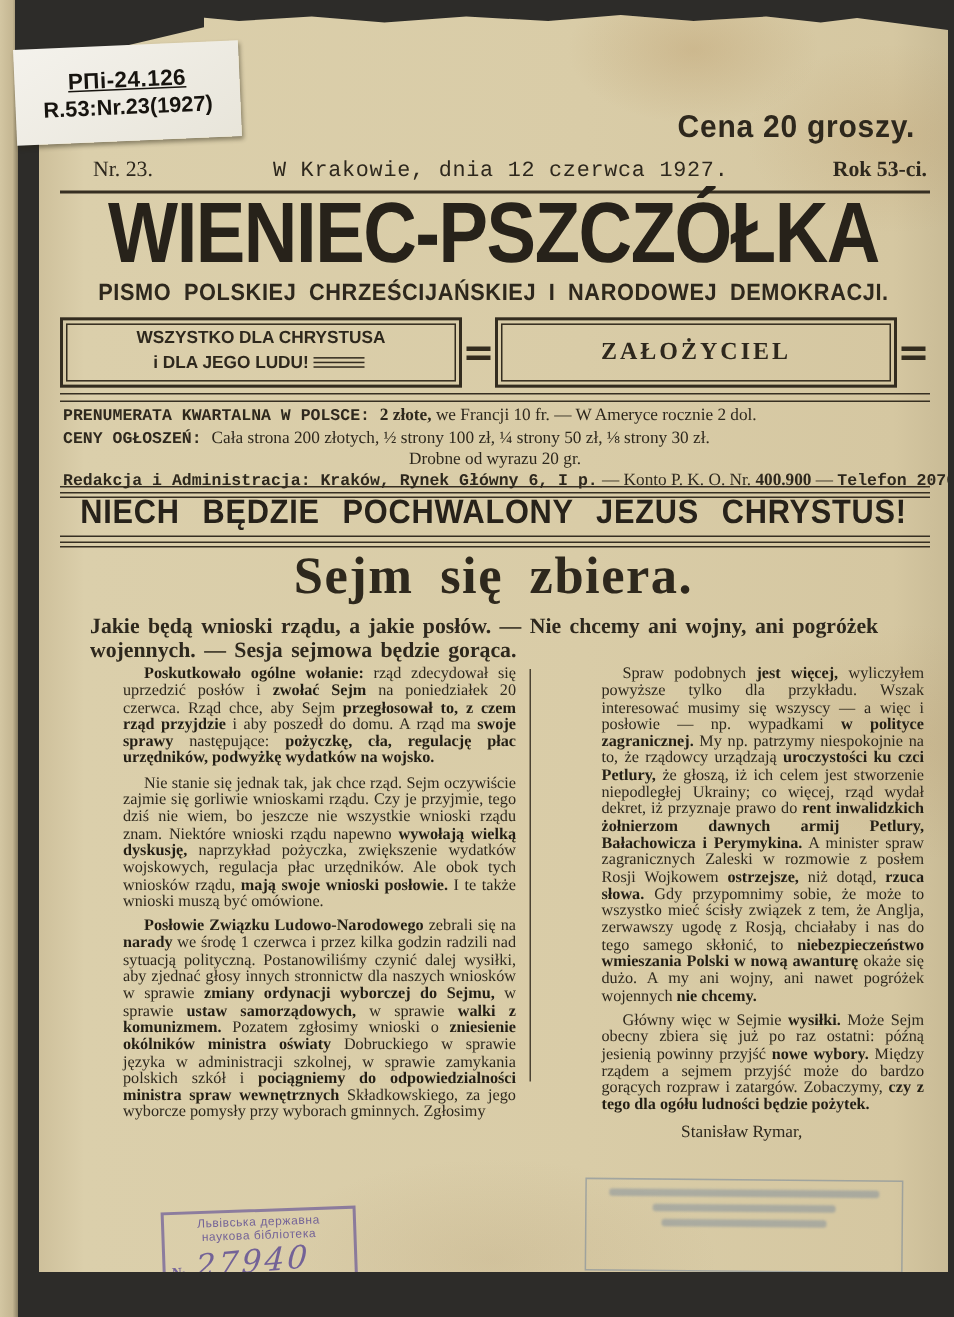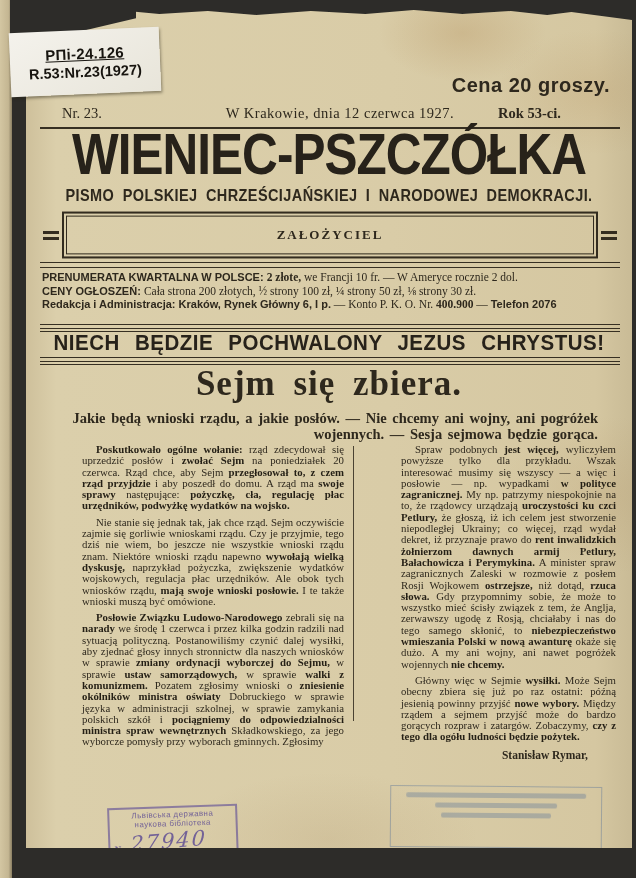--- a/index.html
+++ b/index.html
@@ -35,80 +35,80 @@
     display:flex;flex-direction:column;justify-content:center;align-items:center;
     font-family:"Liberation Sans",sans-serif;font-weight:700;color:#17140f;}
   .sticker .l1{font-size:15px;text-decoration:underline;letter-spacing:.3px;}
   .sticker .l2{font-size:14.5px;margin-top:2px;}
 
   .price{position:absolute;right:22px;top:66px;font-family:"Liberation Sans",sans-serif;
     font-weight:700;font-size:20px;letter-spacing:.5px;transform:scaleY(1.05);}
 
   .date-row{position:absolute;left:16px;right:14px;top:97px;display:flex;align-items:baseline;font-size:14.5px;margin-left:20px;}
   .date-row .no{width:120px;}
-  .date-row .dl{flex:1;text-align:center;letter-spacing:.5px;}
-  .date-row .yr{width:120px;font-weight:700;}
+  .date-row .dl{flex:1;letter-spacing:.5px;font-family:Liberation Mono, monospace;}
+  .date-row .yr{width:120px;text-align:right;font-weight:700;}
 
   .rule1{position:absolute;left:14px;right:12px;top:119px;border-top:2px solid #362f22;}
 
   .masthead{position:absolute;left:0;right:0;top:118px;text-align:center;
     font-family:"Liberation Sans",sans-serif;font-weight:700;font-size:51px;
     letter-spacing:-1px;transform:scale(.97,1.12);transform-origin:50% 60%;color:#27221a;}
   .subtitle{position:absolute;left:0;right:0;top:180px;text-align:center;
     font-family:"Liberation Sans",sans-serif;font-weight:700;font-size:14.5px;
     letter-spacing:.4px;word-spacing:4px;transform:scaleY(1.08);}
 
   .boxes{position:absolute;left:14px;right:12px;top:204px;height:46px;
     display:flex;align-items:stretch;justify-content:center;}
   .motto-box{position:relative;border:2px solid #332c1f;flex:1;
     display:flex;flex-direction:column;align-items:center;justify-content:center;
     font-family:"Liberation Sans",sans-serif;font-weight:700;font-size:11.5px;
     line-height:1.35;text-align:center;transform:scaleY(1.02);}
   .motto-box::after{content:"";position:absolute;inset:2px;border:1px solid #332c1f;}
-  .founder-top{font-family:"Liberation Serif",serif;font-weight:700;font-size:13px;letter-spacing:2px;}
+  .founder-top{font-family:"Liberation Serif",serif;font-weight:700;font-size:16px;letter-spacing:2px;}
   .conn{width:16px;display:flex;flex-direction:column;justify-content:center;gap:3px;margin:0 3px;}
   .conn i{display:block;height:3px;background:#332c1f;}
   .orn{display:inline-block;width:34px;height:7px;vertical-align:middle;margin:0 3px;
     background:linear-gradient(#332c1f,#332c1f) 0 0/100% 1px no-repeat,
                linear-gradient(#332c1f,#332c1f) 0 3px/100% 1px no-repeat,
                linear-gradient(#332c1f,#332c1f) 0 6px/100% 1px no-repeat;}
 
   .rule2{position:absolute;left:14px;right:12px;top:254px;height:4px;
     border-top:1.5px solid #362f22;border-bottom:1.5px solid #362f22;}
 
   .imprint{position:absolute;left:16px;right:14px;top:263px;font-size:11.5px;line-height:13.5px;}
   .imprint .ln{white-space:nowrap;}
   .imprint .c{text-align:center;}
-  .lab{font-family:Liberation Sans, sans-serif;font-weight:700;font-size:11px;}
+  .lab{font-family:Liberation Mono, monospace;font-weight:700;font-size:11px;}
   .ser{font-family:"Liberation Serif",serif;}
   .serB{font-family:"Liberation Serif",serif;font-weight:700;text-align:center;}
 
   .rule3{height:6px;border-top:1px solid #362f22;border-bottom:1px solid #362f22;
     background:linear-gradient(#362f22,#362f22) center/100% 1px no-repeat;}
   .r3a{position:absolute;left:14px;right:12px;top:316px;}
   .r3b{position:absolute;left:14px;right:12px;top:349px;}
 
   .banner{position:absolute;left:0;right:0;top:322px;text-align:center;
     font-family:"Liberation Sans",sans-serif;font-weight:700;font-size:20.5px;
     letter-spacing:.5px;word-spacing:9px;transform:scaleY(1.1);color:#27221a;}
 
   .headline{position:absolute;left:0;right:0;top:356px;text-align:center;
     font-weight:700;font-size:35px;letter-spacing:1px;word-spacing:8px;}
-  .subheadline{position:absolute;left:34px;right:34px;top:402px;text-align:right;
+  .subheadline{position:absolute;left:34px;right:34px;top:402px;text-align:left;
     font-weight:700;font-size:14.5px;line-height:16px;word-spacing:2px;}
 
   .columns{position:absolute;left:18px;right:16px;top:436px;display:flex;}
   .col{font-size:10.8px;line-height:11.3px;text-align:justify;margin-left:38px;}
   .col-left{width:262px;}
   .col-div{border-left:1px solid #4a4232;margin:2px 9px 40px 9px;}
   .col-right{flex:1;}
   .col p{margin:0 0 5px 0;text-indent:14px;}
   .col p.noindent{text-indent:0;}
   .col b{font-weight:700;color:#241f15;}
-  .signature{text-align:right;padding-right:28px;font-weight:700;font-size:11.5px;margin-top:7px;}
+  .signature{text-align:center;padding-right:28px;font-weight:400;font-size:11.5px;margin-top:7px;}
 
   
   .stamp-lib{position:absolute;left:82px;top:798px;width:118px;height:48px;
     border:2px solid rgba(92,74,150,.62);transform:rotate(-2deg);
     color:rgba(86,68,146,.78);padding:2px 4px;z-index:4;}
   .stamp-lib .s1{font-size:8px;letter-spacing:.4px;text-align:center;font-family:"Liberation Sans",sans-serif;}
   .stamp-lib .num-row{display:flex;align-items:flex-end;margin-top:1px;}
   .stamp-lib .no-sign{font-size:10px;font-weight:700;}
   .stamp-lib .no-val{font-family:"DejaVu Serif",serif;font-style:italic;font-size:21px;
     transform:rotate(-3deg) skewX(-8deg);margin-left:6px;letter-spacing:2px;}
@@ -136,38 +136,43 @@
     <span class="no">Nr. 23.</span>
     <span class="dl">W Krakowie, dnia 12 czerwca 1927.</span>
     <span class="yr">Rok 53-ci.</span>
   </div>
   <div class="rule1"></div>
 
   <div class="masthead">WIENIEC-PSZCZÓŁKA</div>
   <div class="subtitle">PISMO POLSKIEJ CHRZEŚCIJAŃSKIEJ I NARODOWEJ DEMOKRACJI.</div>
 
   <div class="boxes">
+    <div class="motto-box">
+      <span>WSZYSTKO DLA CHRYSTUSA</span>
+      <span><span>i DLA JEGO LUDU!</span><span class="orn"></span></span>
+    </div>
     <div class="conn">
         <i></i>
         <i></i>
       </div>
     <div class="motto-box">
       <span class="founder-top">ZAŁOŻYCIEL</span>
     </div>
     <div class="conn">
         <i></i>
         <i></i>
       </div>
   </div>
 
   <div class="rule2"></div>
 
   <div class="imprint">
     <div class="ln"><span class="lab">PRENUMERATA KWARTALNA W POLSCE: </span><span class="serB">2 złote,</span><span class="ser">  we Francji 10 fr. — W Ameryce rocznie 2 dol.</span></div>
     <div class="ln"><span class="lab">CENY OGŁOSZEŃ: </span><span class="ser">Cała strona 200 złotych,  ½ strony 100 zł,  ¼ strony 50 zł,  ⅛ strony 30 zł.</span></div>
+    <div class="ln c"><span class="ser">Drobne od wyrazu 20 gr.</span></div>
     <div class="ln"><span class="lab">Redakcja i Administracja: </span><span class="lab">Kraków, Rynek Główny 6, I p.</span><span class="ser"> — Konto P. K. O. Nr. </span><span class="serB">400.900</span><span class="ser"> — </span><span class="lab">Telefon 2076</span></div>
   </div>
 
   <div class="rule3 r3a"></div>
   <div class="banner">NIECH BĘDZIE POCHWALONY JEZUS CHRYSTUS!</div>
   <div class="rule3 r3b"></div>
 
   <div class="headline">Sejm się zbiera.</div>
   <div class="subheadline">Jakie będą wnioski rządu, a jakie posłów. — Nie chcemy ani wojny, ani pogróżek wojennych. — Sesja sejmowa będzie gorąca.</div>
 

